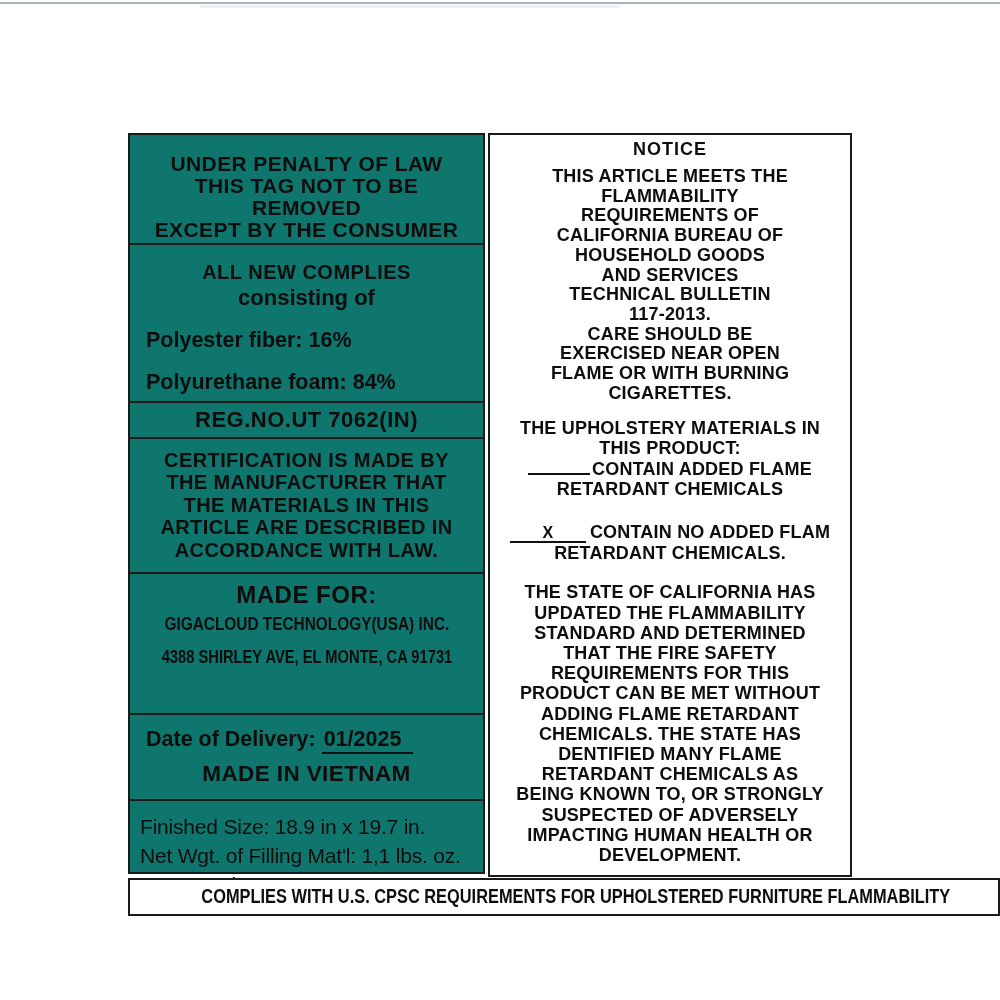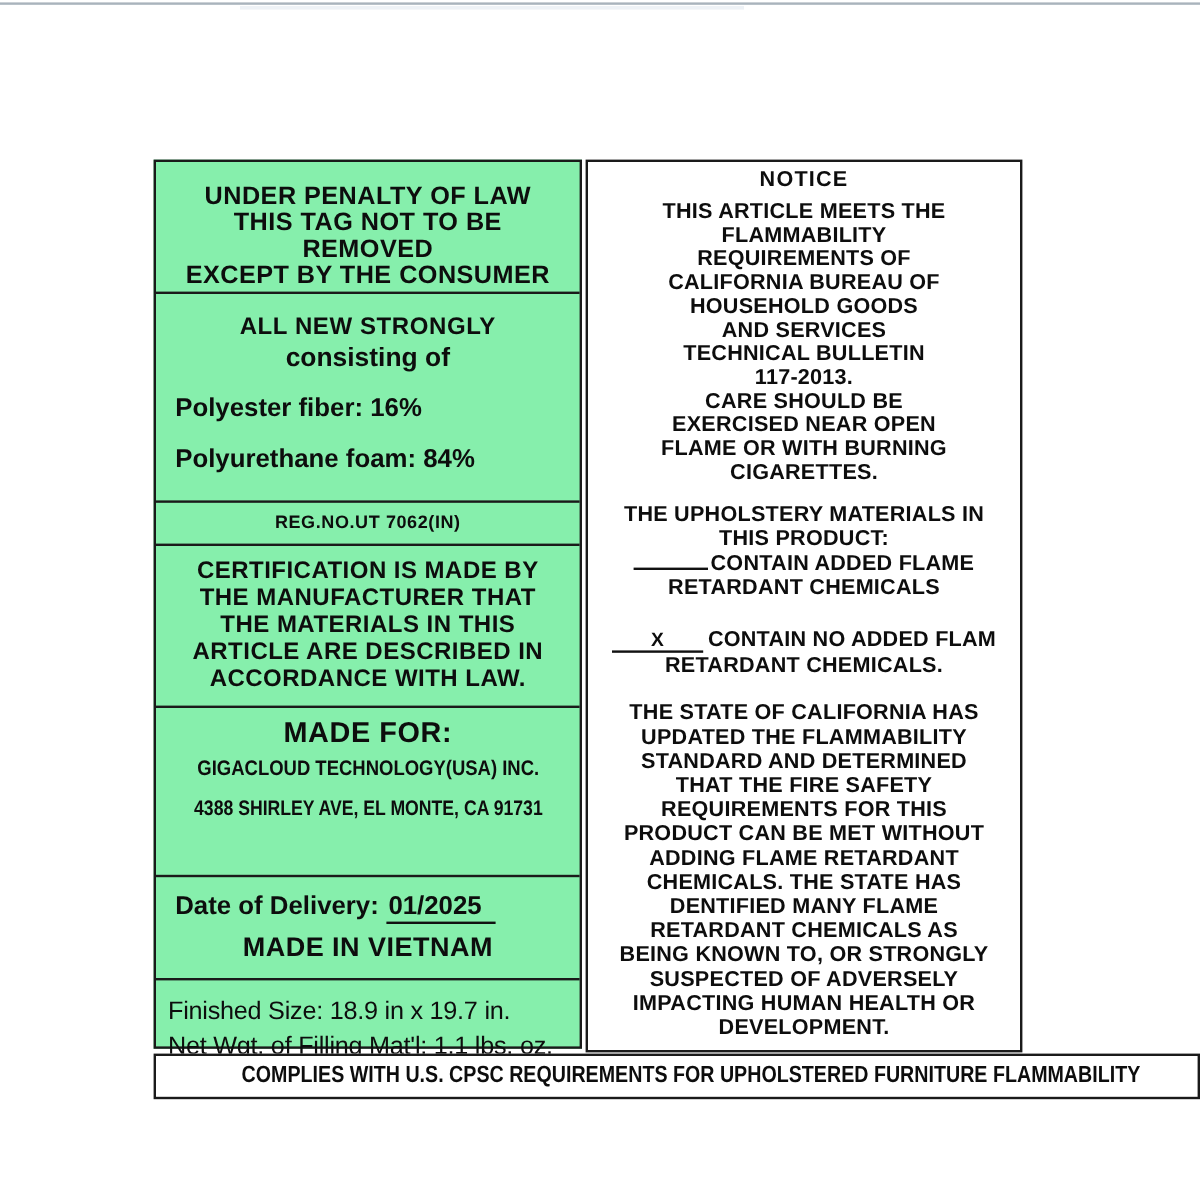--- a/index.html
+++ b/index.html
@@ -2,31 +2,31 @@
 <html><head>
 <meta charset="utf-8">
 <style>
   html,body{margin:0;padding:0;background:#ffffff;}
   body{width:1000px;height:1000px;font-family:"Liberation Sans",sans-serif;color:#0d0d0d;}
   .page{position:relative;width:1000px;height:1000px;background:#ffffff;overflow:hidden;}
   .topline{position:absolute;left:0;top:2px;width:1000px;height:2px;background:#a9b3bc;}
   .topline-soft{position:absolute;left:200px;top:5px;width:420px;height:3px;background:#eef2f6;}
 
   .lcol{position:absolute;left:128px;top:133px;width:357px;height:741px;
-        border:2px solid #1a1a1a;box-sizing:border-box;background:#86efac;}
+        border:2px solid #1a1a1a;box-sizing:border-box;background:#0f766e;}
   .sec{box-sizing:border-box;overflow:hidden;}
   .sec + .sec{border-top:2px solid #1a1a1a;}
 
   .s-penalty{height:108px;padding-top:18px;text-align:center;
              font-weight:bold;font-size:21px;line-height:22px;letter-spacing:.4px;}
   .s-material{height:158px;text-align:center;}
   .mat-head{padding-top:16px;font-weight:bold;font-size:20px;letter-spacing:.5px;}
   .mat-sub{font-weight:bold;font-size:22px;margin-top:1px;}
   .fiber{ text-align:left;padding-left:16px;font-weight:bold;font-size:21.5px;margin-top:17px;}
-  .s-reg{height:36px;text-align:center;font-weight:bold;font-size:15px;line-height:34px;letter-spacing:.5px;margin-top:16px;}
+  .s-reg{height:36px;text-align:center;font-weight:bold;font-size:22px;line-height:34px;letter-spacing:.5px;}
   .s-cert{height:135px;padding-top:10px;text-align:center;
           font-weight:bold;font-size:20px;line-height:22.4px;letter-spacing:.4px;}
   .s-madefor{height:141px;text-align:center;}
   .mf-head{padding-top:7px;font-weight:bold;font-size:24px;letter-spacing:.5px;}
   .mf-company{margin-top:5px;font-weight:bold;font-size:17.5px;}
   .mf-address{margin-top:12px;font-weight:bold;font-size:17.5px;}
   .cond88{display:inline-block;transform:scaleX(.88);transform-origin:center;white-space:nowrap;}
   .cond84{display:inline-block;transform:scaleX(.84);transform-origin:center;white-space:nowrap;}
   .s-delivery{height:86px;}
   .del-line{padding:12px 0 0 16px;font-weight:bold;font-size:21.5px;}
@@ -60,21 +60,21 @@
   <div class="lcol">
 
     <div class="sec s-penalty">
       <div>UNDER PENALTY OF LAW</div>
       <div>THIS TAG NOT TO BE</div>
       <div>REMOVED</div>
       <div>EXCEPT BY THE CONSUMER</div>
     </div>
 
     <div class="sec s-material">
-      <div class="mat-head">ALL NEW STRONGLY</div>
+      <div class="mat-head">ALL NEW COMPLIES</div>
       <div class="mat-sub">consisting of</div>
       <div class="fiber">Polyester fiber: 16%</div>
       <div class="fiber">Polyurethane foam: 84%</div>
     </div>
 
     <div class="sec s-reg">
       <span>REG.NO.UT 7062(IN)</span>
     </div>
 
     <div class="sec s-cert">

